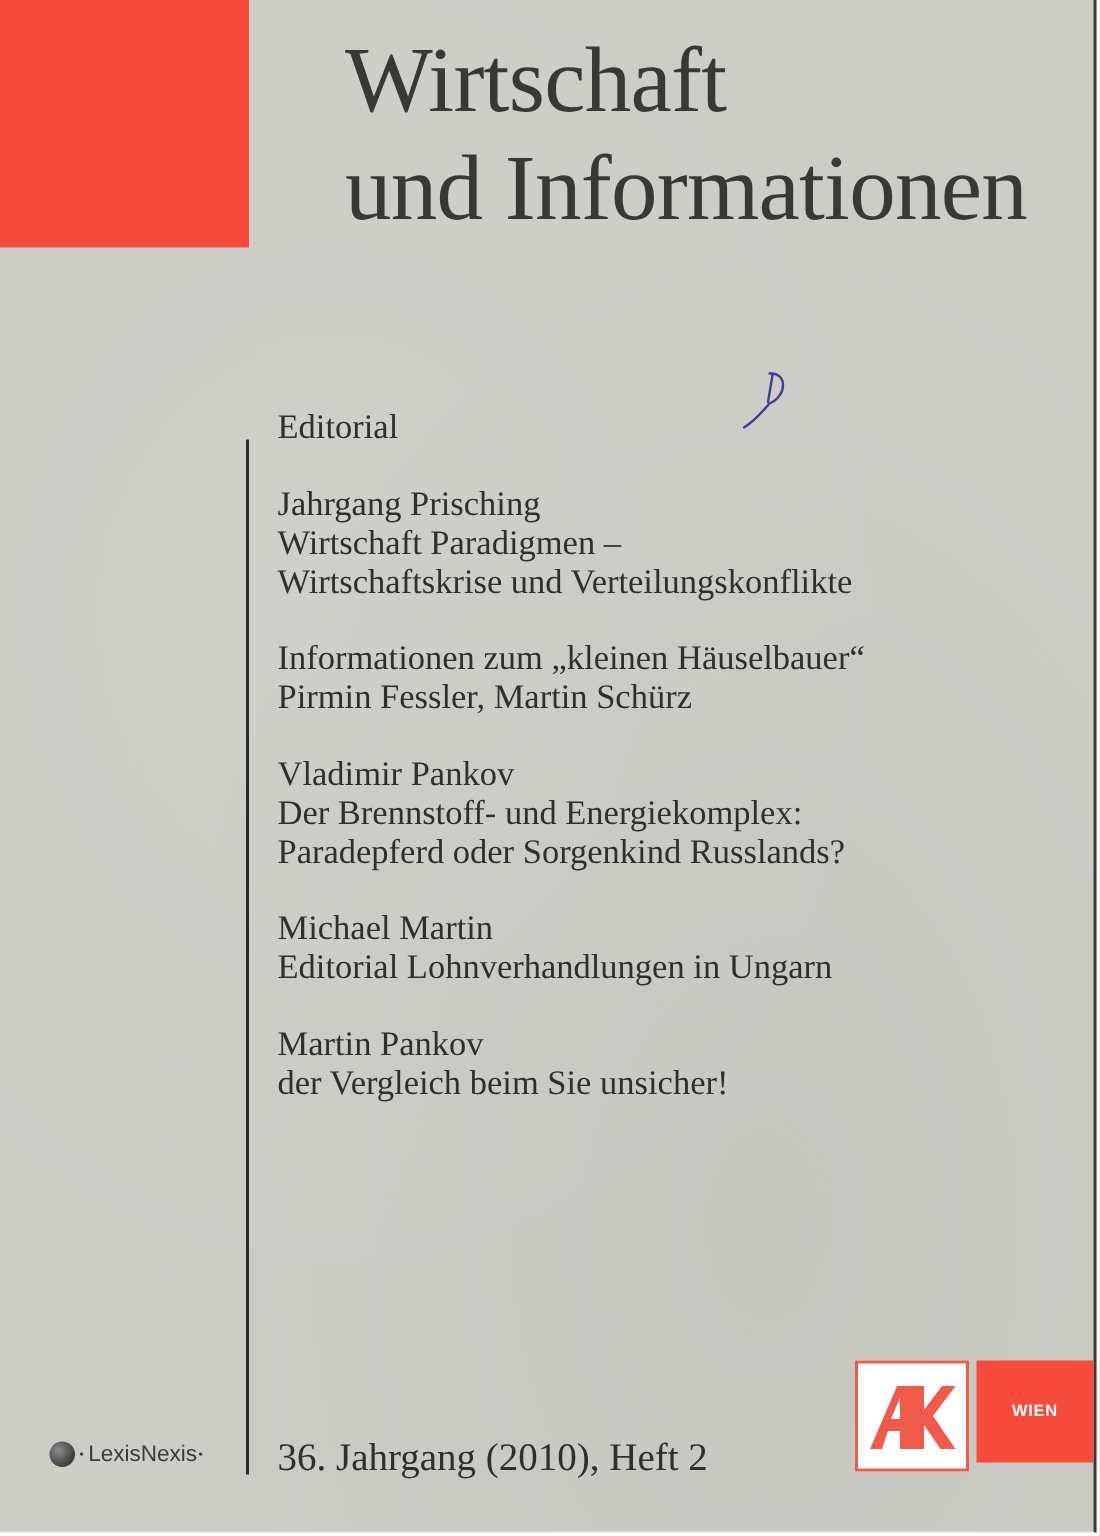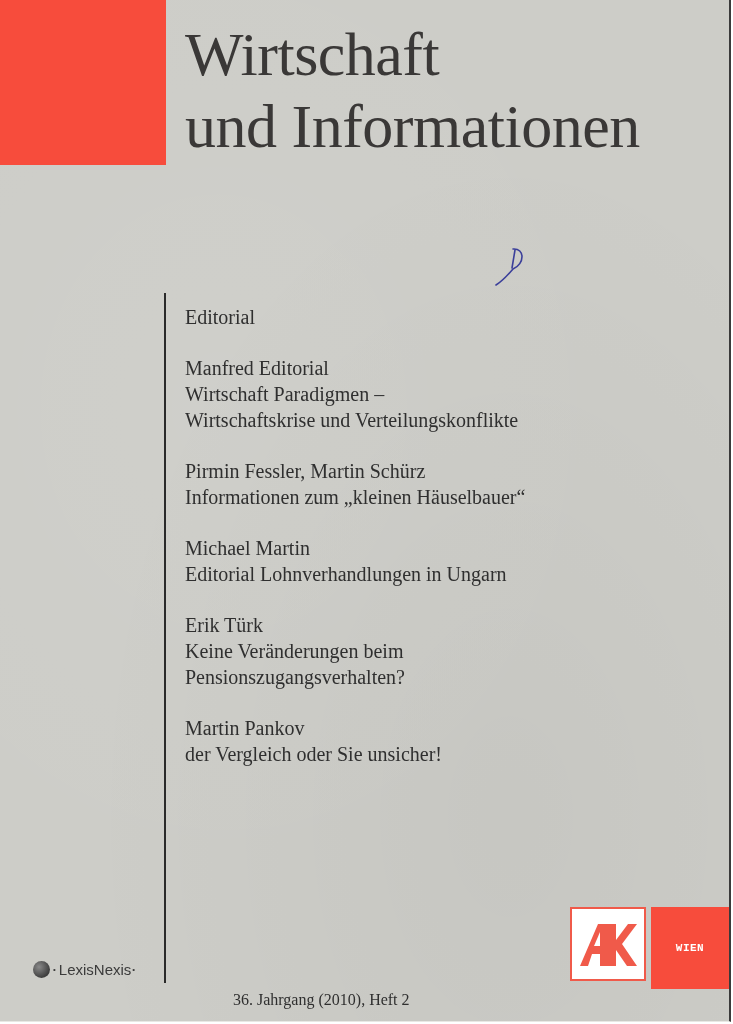--- a/index.html
+++ b/index.html
@@ -40,57 +40,56 @@
       position: absolute;
       left: 185px;
       top: 18px;
       margin: 0;
       font-weight: normal;
       font-size: 62px;
       line-height: 72px;
       color: #3a3837;
       letter-spacing: -0.5px;
     }
-    .title span { display: block; }
+    .title span { display: block; margin-left: 45px; }
     .handwritten {
       position: absolute;
       left: 495px;
       top: 240px;
       width: 40px;
       height: 50px;
     }
     .rule {
       position: absolute;
       left: 164px;
       top: 293px;
       width: 2px;
       height: 690px;
       background: #2a2a2a;
     }
     .toc {
       position: absolute;
       left: 185px;
-      top: 304px;
+      top: 272px;
       width: 420px;
-      font-size: 20px;
+      font-size: 23px;
       line-height: 26px;
       color: #2f2f2f;
     }
     .toc-entry { margin: 0; }
     .toc-entry + .toc-entry { margin-top: 25px; }
     .toc-entry div { white-space: nowrap; }
     .issue {
       position: absolute;
       left: 185px;
-      top: 987px;
-      font-size: 16px;
+      top: 959px;
+      font-size: 26px;
       line-height: 26px;
       color: #2f2f2f;
       white-space: nowrap;
-      margin-left: 48px;
     }
     .publisher {
       position: absolute;
       left: 33px;
       top: 961px;
       display: flex;
       align-items: center;
       font-family: "Liberation Sans", "DejaVu Sans", sans-serif;
       font-size: 15px;
       color: #3b3b3b;
@@ -115,27 +114,27 @@
       box-sizing: border-box;
       display: flex;
       align-items: center;
       justify-content: center;
     }
     .ak-wien {
       position: absolute;
       left: 651px;
       top: 907px;
       width: 78px;
-      height: 82px;
+      height: 68px;
       background: #f74c3c;
       display: flex;
       align-items: center;
       justify-content: center;
       color: #ffffff;
-      font-family: Liberation Mono, monospace;
+      font-family: Liberation Sans, sans-serif;
       font-size: 11px;
       font-weight: bold;
       letter-spacing: 0.5px;
     }
   </style>
 </head>
 <body>
 
 <div class="cover">
 
@@ -151,40 +150,40 @@
     <path d="M18 9 C 30 8, 30 24, 18 29 C 12 36, 6 42, 1 45" stroke="#3b3f9a" stroke-width="1.6" fill="none" stroke-linecap="round"></path>
   </svg>
 
   <div class="rule"></div>
 
   <div class="toc">
     <div class="toc-entry">
       <div>Editorial</div>
     </div>
     <div class="toc-entry">
-      <div>Manfred Editorial</div>
+      <div>Jahrgang Prisching</div>
       <div>Wirtschaft Paradigmen –</div>
       <div>Wirtschaftskrise und Verteilungskonflikte</div>
     </div>
     <div class="toc-entry">
+      <div>Informationen zum „kleinen Häuselbauer“</div>
       <div>Pirmin Fessler, Martin Schürz</div>
-      <div>Informationen zum „kleinen Häuselbauer“</div>
+    </div>
+    <div class="toc-entry">
+      <div>Vladimir Pankov</div>
+      <div>Der Brennstoff- und Energiekomplex:</div>
+      <div>Paradepferd oder Sorgenkind Russlands?</div>
     </div>
     <div class="toc-entry">
       <div>Michael Martin</div>
       <div>Editorial Lohnverhandlungen in Ungarn</div>
     </div>
     <div class="toc-entry">
-      <div>Erik Türk</div>
-      <div>Keine Veränderungen beim</div>
-      <div>Pensionszugangsverhalten?</div>
-    </div>
-    <div class="toc-entry">
       <div>Martin Pankov</div>
-      <div>der Vergleich oder Sie unsicher!</div>
+      <div>der Vergleich beim Sie unsicher!</div>
     </div>
   </div>
 
   <div class="publisher">
     <span class="globe"></span>
     <span class="dot-mark">•</span>
     <span>LexisNexis</span>
     <span class="reg">•</span>
   </div>
 

